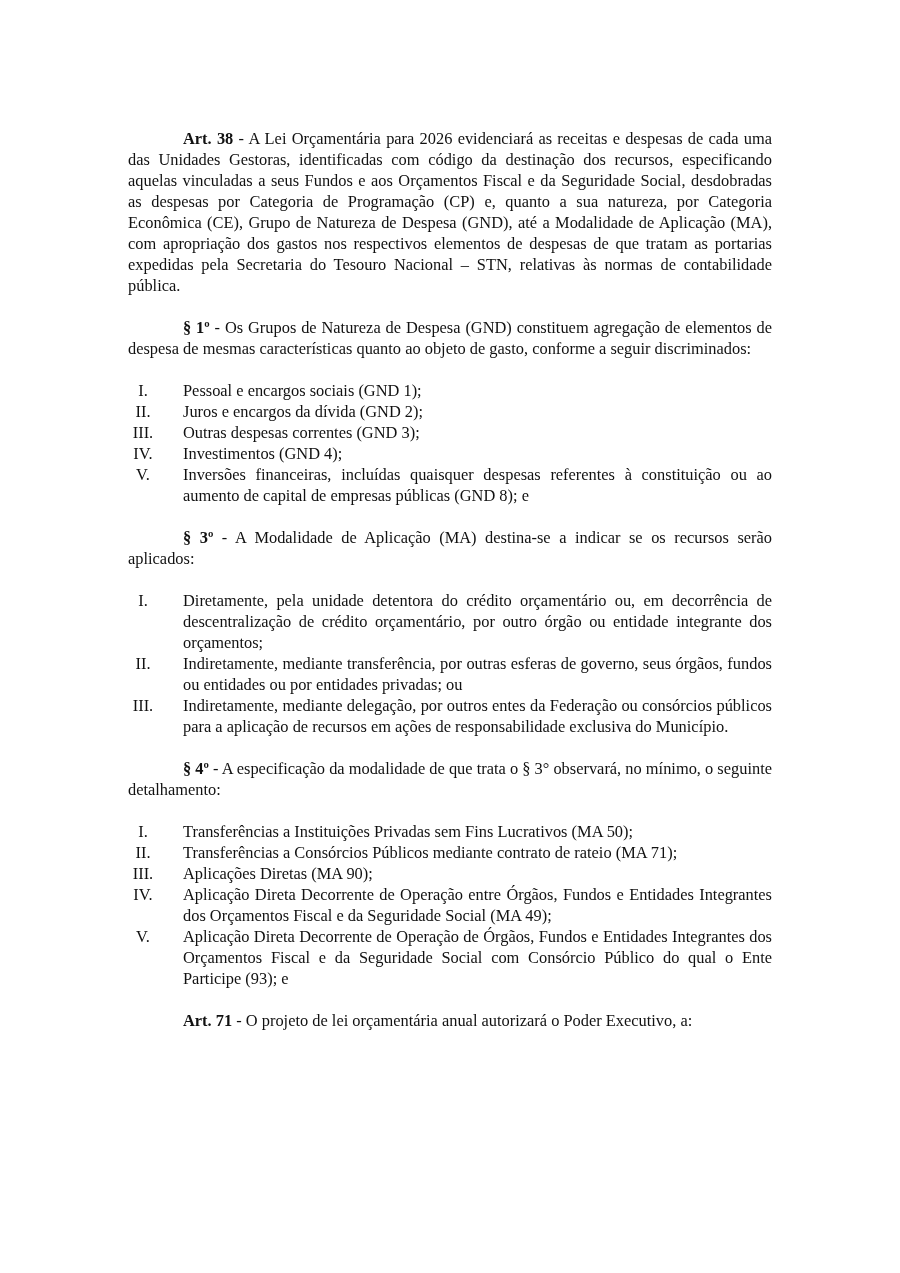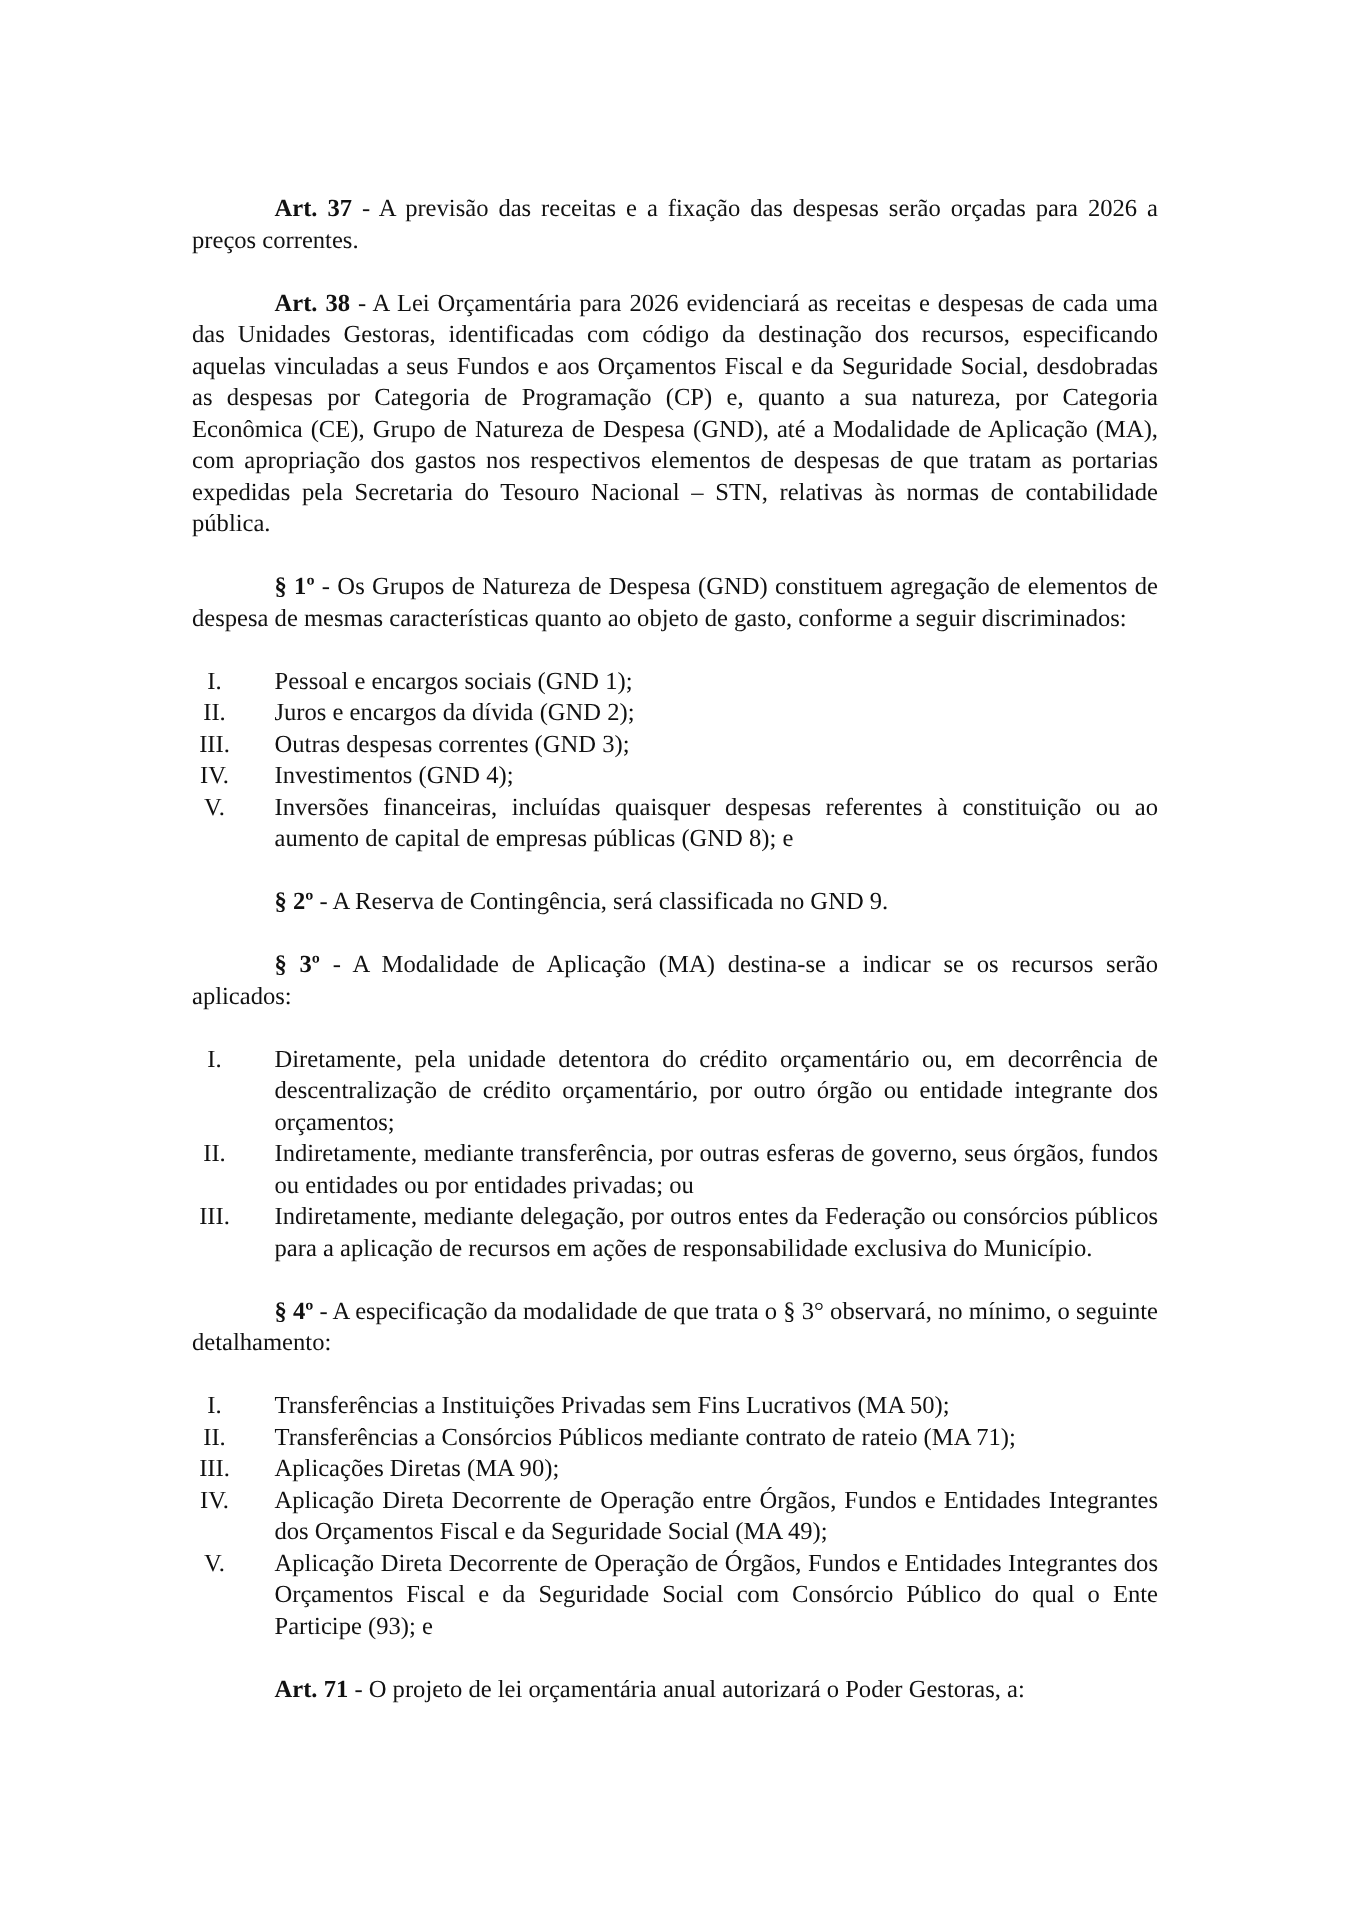--- a/index.html
+++ b/index.html
@@ -14,21 +14,20 @@
   .li { display: flex; line-height: 21px; }
   .num { width: 55px; flex: 0 0 55px; text-align: right; padding-right: 0; box-sizing: border-box; }
   .num span { display: inline-block; width: 30px; text-align: center; margin-right: 25px; }
   .txt { flex: 1; text-align: justify; }
 </style>
 </head>
 <body>
 
 <div class="page">
 
-  <p class="para"><b>Art. 37</b><span> - A previsão das receitas e a fixação das despesas serão orçadas para 2026 a preços correntes.</span></p>
 
   <p class="para"><b>Art. 38</b><span> - A Lei Orçamentária para 2026 evidenciará as receitas e despesas de cada uma das Unidades Gestoras, identificadas com código da destinação dos recursos, especificando aquelas vinculadas a seus Fundos e aos Orçamentos Fiscal e da Seguridade Social, desdobradas as despesas por Categoria de Programação (CP) e, quanto a sua natureza, por Categoria Econômica (CE), Grupo de Natureza de Despesa (GND), até a Modalidade de Aplicação (MA), com apropriação dos gastos nos respectivos elementos de despesas de que tratam as portarias expedidas pela Secretaria do Tesouro Nacional – STN, relativas às normas de contabilidade pública.</span></p>
 
   <p class="para"><b>§ 1º</b><span> - Os Grupos de Natureza de Despesa (GND) constituem agregação de elementos de despesa de mesmas características quanto ao objeto de gasto, conforme a seguir discriminados:</span></p>
 
   <div class="list">
     <div class="li">
         <div class="num"><span>I.</span></div>
         <div class="txt">Pessoal e encargos sociais (GND 1);</div>
       </div>
@@ -43,21 +42,20 @@
     <div class="li">
         <div class="num"><span>IV.</span></div>
         <div class="txt">Investimentos (GND 4);</div>
       </div>
     <div class="li">
         <div class="num"><span>V.</span></div>
         <div class="txt">Inversões financeiras, incluídas quaisquer despesas referentes à constituição ou ao aumento de capital de empresas públicas (GND 8); e</div>
       </div>
   </div>
 
-  <p class="para"><b>§ 2º</b><span> - A Reserva de Contingência, será classificada no GND 9.</span></p>
 
   <p class="para"><b>§ 3º</b><span> - A Modalidade de Aplicação (MA) destina-se a indicar se os recursos serão aplicados:</span></p>
 
   <div class="list">
     <div class="li">
         <div class="num"><span>I.</span></div>
         <div class="txt">Diretamente, pela unidade detentora do crédito orçamentário ou, em decorrência de descentralização de crédito orçamentário, por outro órgão ou entidade integrante dos orçamentos;</div>
       </div>
     <div class="li">
         <div class="num"><span>II.</span></div>
@@ -87,15 +85,15 @@
     <div class="li">
         <div class="num"><span>IV.</span></div>
         <div class="txt">Aplicação Direta Decorrente de Operação entre Órgãos, Fundos e Entidades Integrantes dos Orçamentos Fiscal e da Seguridade Social (MA 49);</div>
       </div>
     <div class="li">
         <div class="num"><span>V.</span></div>
         <div class="txt">Aplicação Direta Decorrente de Operação de Órgãos, Fundos e Entidades Integrantes dos Orçamentos Fiscal e da Seguridade Social com Consórcio Público do qual o Ente Participe (93); e</div>
       </div>
   </div>
 
-  <p class="para"><b>Art. 71</b><span> - O projeto de lei orçamentária anual autorizará o Poder Gestoras, a:</span></p>
+  <p class="para"><b>Art. 71</b><span> - O projeto de lei orçamentária anual autorizará o Poder Executivo, a:</span></p>
 
 </div>
 
 </body></html>

